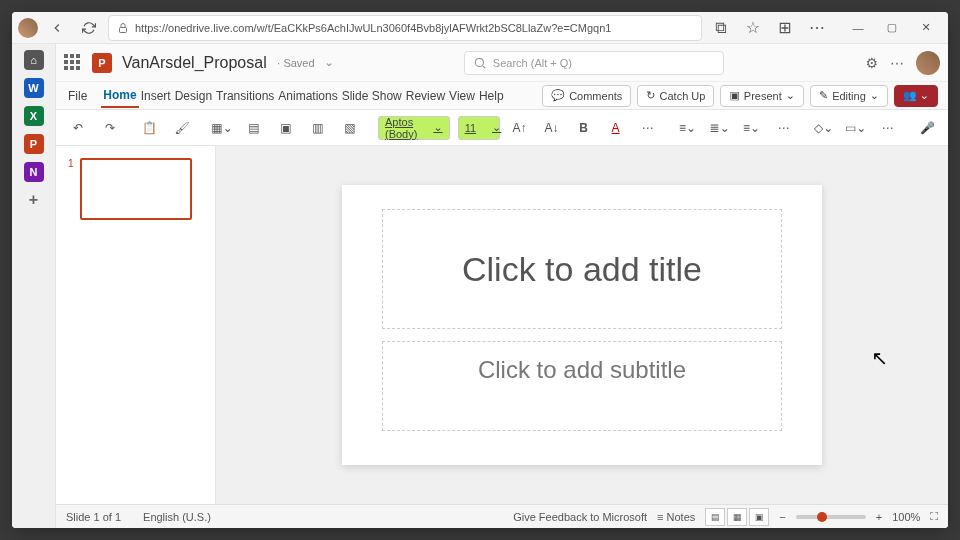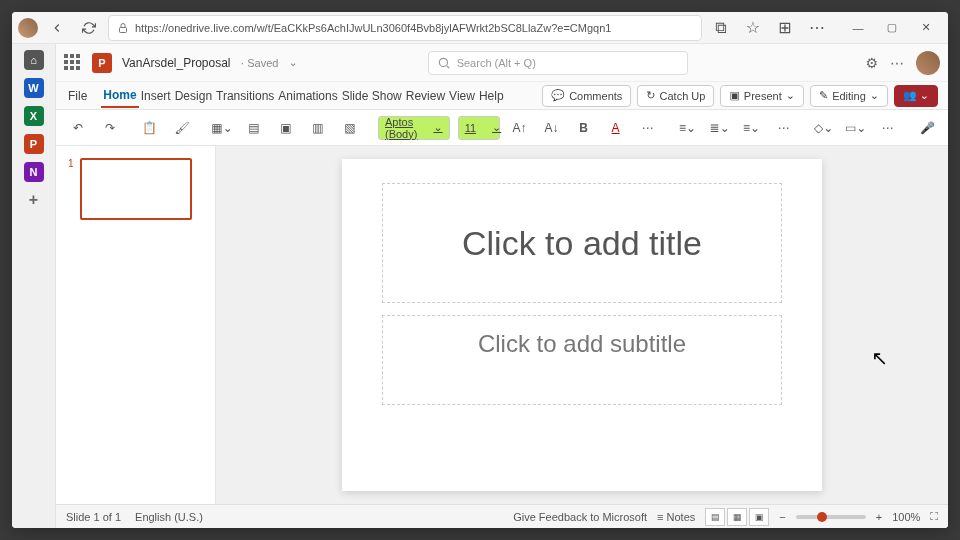--- a/index.html
+++ b/index.html
@@ -21,21 +21,21 @@
 .rail-icon { width: 20px; height: 20px; border-radius: 4px; display: flex; align-items: center; justify-content: center; font-size: 11px; font-weight: bold; color: #fff; cursor: pointer; }
 .rail-generic { background: #888; }
 
 .main { flex: 1; display: flex; flex-direction: column; min-width: 0; background: #fff; }
 
 
 .title-row { height: 38px; display: flex; align-items: center; padding: 0 8px; gap: 10px; border-bottom: 1px solid #eee; background: #fafafa; }
 .waffle { width: 18px; height: 18px; display: grid; grid-template-columns: repeat(3,4px); grid-template-rows: repeat(3,4px); gap: 2px; cursor: pointer; }
 .waffle span { background: #666; }
 .pp-logo { width: 20px; height: 20px; background: #c43e1c; border-radius: 3px; color: #fff; font-size: 11px; font-weight: bold; display: flex; align-items: center; justify-content: center; }
-.filename { font-size: 12px; color: #333; }
+.filename { font-size: 16px; color: #333; }
 .saved { font-size: 11px; color: #888; }
 .search-box { margin-left: 120px; flex: 0 0 260px; height: 24px; border: 1px solid #ddd; border-radius: 4px; display: flex; align-items: center; padding: 0 8px; gap: 6px; font-size: 11px; color: #999; background: #fff; }
 .title-right { margin-left: auto; display: flex; align-items: center; gap: 12px; }
 .gear { color: #666; font-size: 14px; cursor: pointer; }
 .user-avatar { width: 24px; height: 24px; border-radius: 50%; background: linear-gradient(45deg,#b86,#864); cursor: pointer; }
 
 
 .ribbon-tabs { height: 28px; display: flex; align-items: center; padding: 0 10px; font-size: 12px; color: #444; border-bottom: 1px solid #e5e5e5; background: #fafafa; }
 .ribbon-tabs .tab { cursor: pointer; padding: 4px 2px; }
 .ribbon-tabs .tab.active { font-weight: 600; border-bottom: 2px solid #c43e1c; color: #0369a1; margin-left: 12px; }
@@ -52,27 +52,27 @@
 .sep { width: 1px; height: 20px; background: #ddd; }
 .copilot { border: 1px solid #ccc; border-radius: 4px; height: 24px; padding: 0 8px; display: flex; align-items: center; gap: 4px; font-size: 11px; cursor: pointer; }
 
 
 .editor { flex: 1; display: flex; min-height: 0; background: #f0f0f0; }
 .thumb-rail { width: 160px; background: #fff; border-right: 1px solid #e5e5e5; padding: 12px; }
 .thumb-wrap { display: flex; gap: 6px; }
 .thumb-num { font-size: 10px; color: #c43e1c; }
 .thumb { width: 112px; height: 62px; border: 2px solid #c43e1c; border-radius: 2px; background: #fff; cursor: pointer; }
 .canvas-area { flex: 1; display: flex; align-items: center; justify-content: center; position: relative; }
-.slide { width: 480px; height: 332px; background: #fff; box-shadow: 0 2px 8px rgba(0,0,0,.15); display: flex; flex-direction: column; align-items: center; gap: 12px; padding: 24px 40px; }
+.slide { width: 480px; height: 280px; background: #fff; box-shadow: 0 2px 8px rgba(0,0,0,.15); display: flex; flex-direction: column; align-items: center; gap: 12px; padding: 24px 40px; }
 .title-ph { width: 100%; height: 120px; border: 1px dashed #ccc; display: flex; align-items: center; justify-content: center; font-size: 34px; color: #555; cursor: text; }
 .sub-ph { width: 100%; height: 90px; border: 1px dashed #ccc; display: flex; align-items: flex-start; justify-content: center; padding-top: 14px; font-size: 24px; color: #777; cursor: text; }
 .cursor-arrow { position: absolute; right: 60px; top: 200px; font-size: 20px; color: #000; pointer-events: none; }
 
 
-.status { height: 24px; background: #f5f5f5; border-top: 1px solid #e0e0e0; display: flex; align-items: center; padding: 0 10px; font-size: 11px; color: #555; gap: 14px; }
+.status { height: 24px; background: #f5f5f5; border-top: 1px solid #e0e0e0; display: flex; align-items: center; padding: 0 10px; font-size: 11px; color: #555; gap: 22px; }
 .status .right { margin-left: auto; display: flex; align-items: center; gap: 10px; }
 .view-btns { display: flex; gap: 2px; }
 .vb { width: 20px; height: 18px; border: 1px solid #ccc; display: flex; align-items: center; justify-content: center; font-size: 9px; cursor: pointer; background: #fff; }
 .zoom-slider { width: 70px; height: 4px; background: #ccc; position: relative; border-radius: 2px; }
 .zoom-slider .knob { position: absolute; left: 30%; top: -3px; width: 10px; height: 10px; background: #c43e1c; border-radius: 50%; }
 
 svg { width: 14px; height: 14px; }
 </style>
 </head>
 <body>

